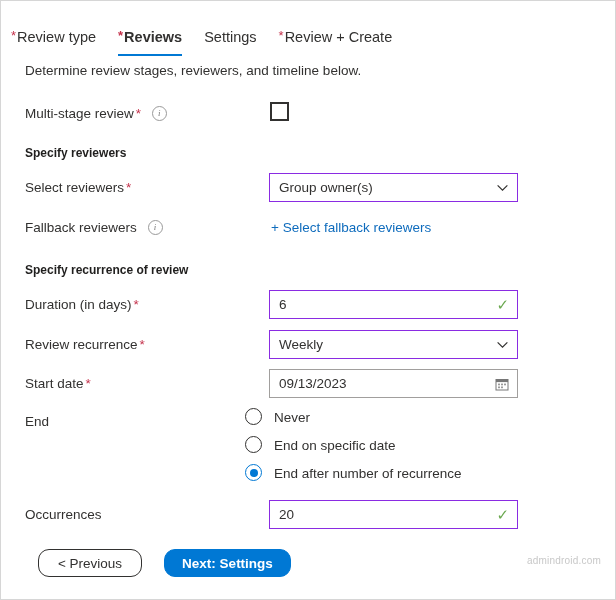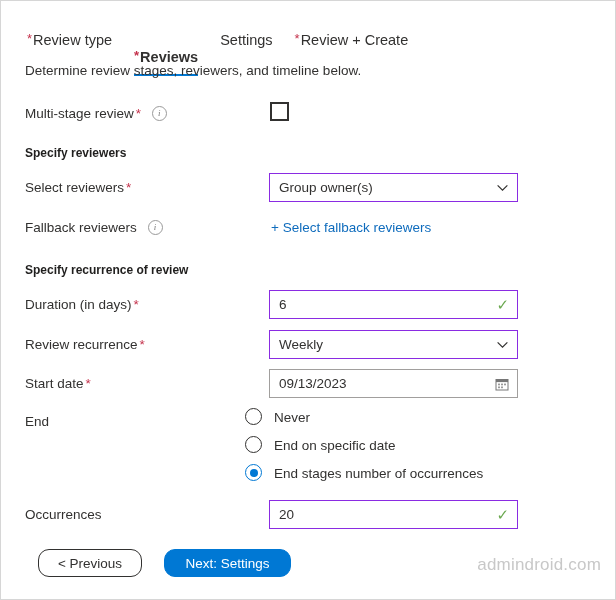--- a/index.html
+++ b/index.html
@@ -18,26 +18,25 @@
     box-sizing: border-box;
     background: #ffffff;
     border: 1px solid #d6d6d6;
     overflow: hidden;
   }
 
   
   .tabbar {
     position: absolute;
     left: 0;
-    top: 28px;
+    top: 20px;
     width: 100%;
     height: 36px;
     display: flex;
-    align-items: flex-start;
-    padding-left: 16px;
+    align-items: flex-end;
     box-sizing: border-box;
   }
   .tab {
     position: relative;
     font-size: 14.5px;
     color: #323130;
     padding: 2px 12px 10px 10px;
     cursor: pointer;
     white-space: nowrap;
     line-height: 19px;
@@ -257,27 +256,27 @@
     background: #fff;
     border: 1px solid #323130;
     color: #323130;
   }
   .btn-next {
     left: 163px;
     width: 127px;
     background: #0078d4;
     border: 1px solid #0078d4;
     color: #ffffff;
-    font-weight: normal;
+    font-weight: bold;
   }
   .watermark {
     position: absolute;
     right: 14px;
     top: 16px;
-    font-size: 17px;
+    font-size: 10px;
     color: #c8c8c8;
     letter-spacing: 0.2px;
   }
 </style>
 </head>
 <body>
 
 <div id="page">
 
   <div class="tabbar">
@@ -385,21 +384,21 @@
     <div class="radio-row" style="top:353px;">
       <span class="radio"></span>
       <span class="radio-label">Never</span>
     </div>
     <div class="radio-row" style="top:381px;">
       <span class="radio"></span>
       <span class="radio-label">End on specific date</span>
     </div>
     <div class="radio-row" style="top:409px;">
       <span class="radio checked"></span>
-      <span class="radio-label">End stages number of occurrences</span>
+      <span class="radio-label">End after number of recurrence</span>
     </div>
 
     <div class="row" style="top:445px;">
       <div class="label">Occurrences</div>
       <div class="ctrl">
         <span class="val">20</span>
         <span class="checkmark">✓</span>
       </div>
     </div>
 

